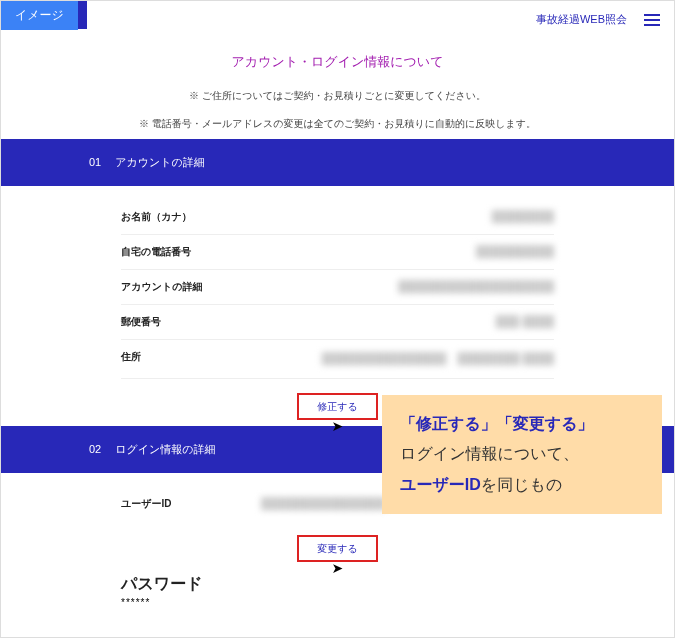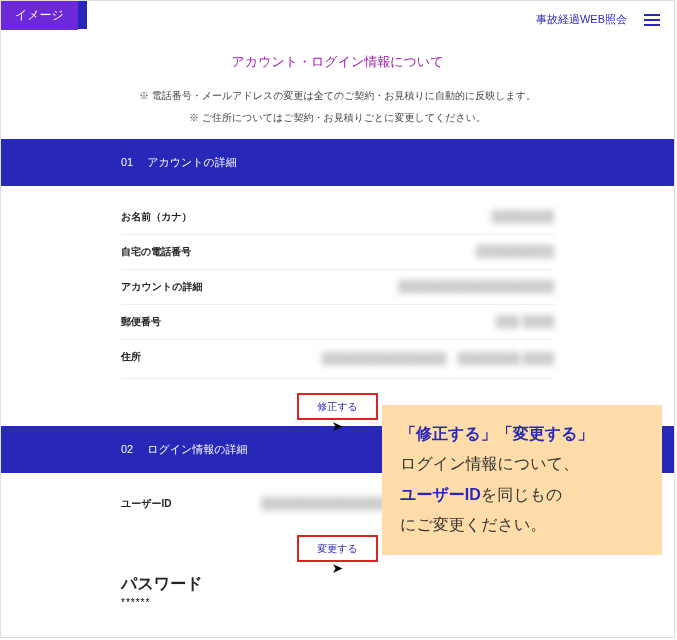--- a/index.html
+++ b/index.html
@@ -1,39 +1,39 @@
 <!DOCTYPE html>
 <html><head>
 <meta charset="utf-8">
 <style>
 * { margin: 0; padding: 0; box-sizing: border-box; }
 body { font-family: "Hiragino Sans", "Meiryo", sans-serif; background: #fff; width: 677px; height: 640px; position: relative; overflow: hidden; }
 .frame { border: 1px solid #ddd; width: 675px; height: 638px; position: relative; background: #fff; }
-.badge-image { position: absolute; top: 0; left: 0; background: #6d28d9; color: #fff; font-size: 12px; padding: 6px 14px; z-index: 10; }
+.badge-image { position: absolute; top: 0; left: 0; background: #3b82f6; color: #fff; font-size: 12px; padding: 6px 14px; z-index: 10; }
 .logo-strip { position: absolute; top: 0; left: 56px; width: 30px; height: 28px; background: #2828b8; }
 .header { text-align: right; padding: 8px 14px 4px; }
 .header-link { color: #2828b8; font-size: 11px; display: inline-flex; align-items: center; gap: 17px; }
 .hamburger { display: inline-block; width: 16px; height: 12px; position: relative; }
 .hamburger span { display: block; height: 2px; background: #2828b8; margin-bottom: 3px; }
 .title { text-align: center; font-size: 13px; color: #a21caf; margin: 22px 0 18px; font-weight: 500; }
 .note { text-align: center; font-size: 10px; color: #444; margin: 8px 0; }
 .note2 { margin-bottom: 14px; }
-.section-bar { background: #2828b8; color: #fff; font-size: 11px; padding: 16px 0 16px 120px; font-weight: 500; }
+.section-bar { background: #2828b8; color: #fff; font-size: 11px; padding: 16px 0 16px 88px; font-weight: 500; }
 .section-bar .num { margin-right: 14px; }
 .content { padding: 14px 120px 0; }
 .row { display: flex; padding: 10px 0; border-bottom: 1px solid #eee; font-size: 10px; }
 .row-label { width: 140px; color: #222; font-weight: 600; }
 .row-value { flex: 1; text-align: right; color: #ccc; filter: blur(3px); font-size: 11px; }
 .row-value.multi { line-height: 1.6; }
 .action-wrap { text-align: center; padding: 14px 0 6px; position: relative; }
 .action-link { color: #2828b8; font-size: 10px; display: inline-block; padding: 3px 6px; }
 .highlight-box { border: 2px solid #d22; display: inline-block; padding: 1px 12px; }
 .cursor { position: absolute; left: 50%; margin-left: -6px; margin-top: -2px; font-size: 14px; color: #000; }
 .pwd-dots { font-size: 10px; letter-spacing: 1px; margin-top: 2px; }
-.callout { position: absolute; right: 12px; top: 404px; width: 280px; background: #ffdca8; padding: 14px 18px; font-size: 16px; line-height: 1.9; color: #333; text-align: justify; }
+.callout { position: absolute; right: 12px; top: 394px; width: 280px; background: #ffdca8; padding: 14px 18px; font-size: 16px; line-height: 1.9; color: #333; text-align: justify; }
 .callout .em { color: #2828b8; font-weight: 600; }
 </style>
 </head>
 <body>
 
 <div class="frame">
   <div class="badge-image">イメージ</div>
   <div class="logo-strip"></div>
 
   <div class="header">
@@ -41,22 +41,22 @@
       <span>事故経過WEB照会</span>
       <span class="hamburger">
           <span></span>
           <span></span>
           <span></span>
         </span>
     </span>
   </div>
 
   <div class="title">アカウント・ログイン情報について</div>
+  <div class="note note2">※ ご住所についてはご契約・お見積りごとに変更してください。</div>
   <div class="note">※ 電話番号・メールアドレスの変更は全てのご契約・お見積りに自動的に反映します。</div>
-  <div class="note note2">※ ご住所についてはご契約・お見積りごとに変更してください。</div>
 
   <div class="section-bar">
     <span class="num">01</span><span>アカウントの詳細</span>
   </div>
 
   <div class="content">
     <div class="row">
         <div class="row-label">お名前（カナ）</div>
         <div class="row-value">████████</div>
       </div>
@@ -104,15 +104,14 @@
       <div class="row-label">パスワード</div>
       <div class="pwd-dots">******</div>
     </div>
 
   </div>
 
   <div class="callout">
     <span class="em">「修正する」「変更する」</span><br>
     <span>ログイン情報について、</span><br>
     <span class="em">ユーザーID</span><span>を同じもの</span><br>
-    <span>にご変更ください。</span>
   </div>
 </div>
 
 </body></html>

